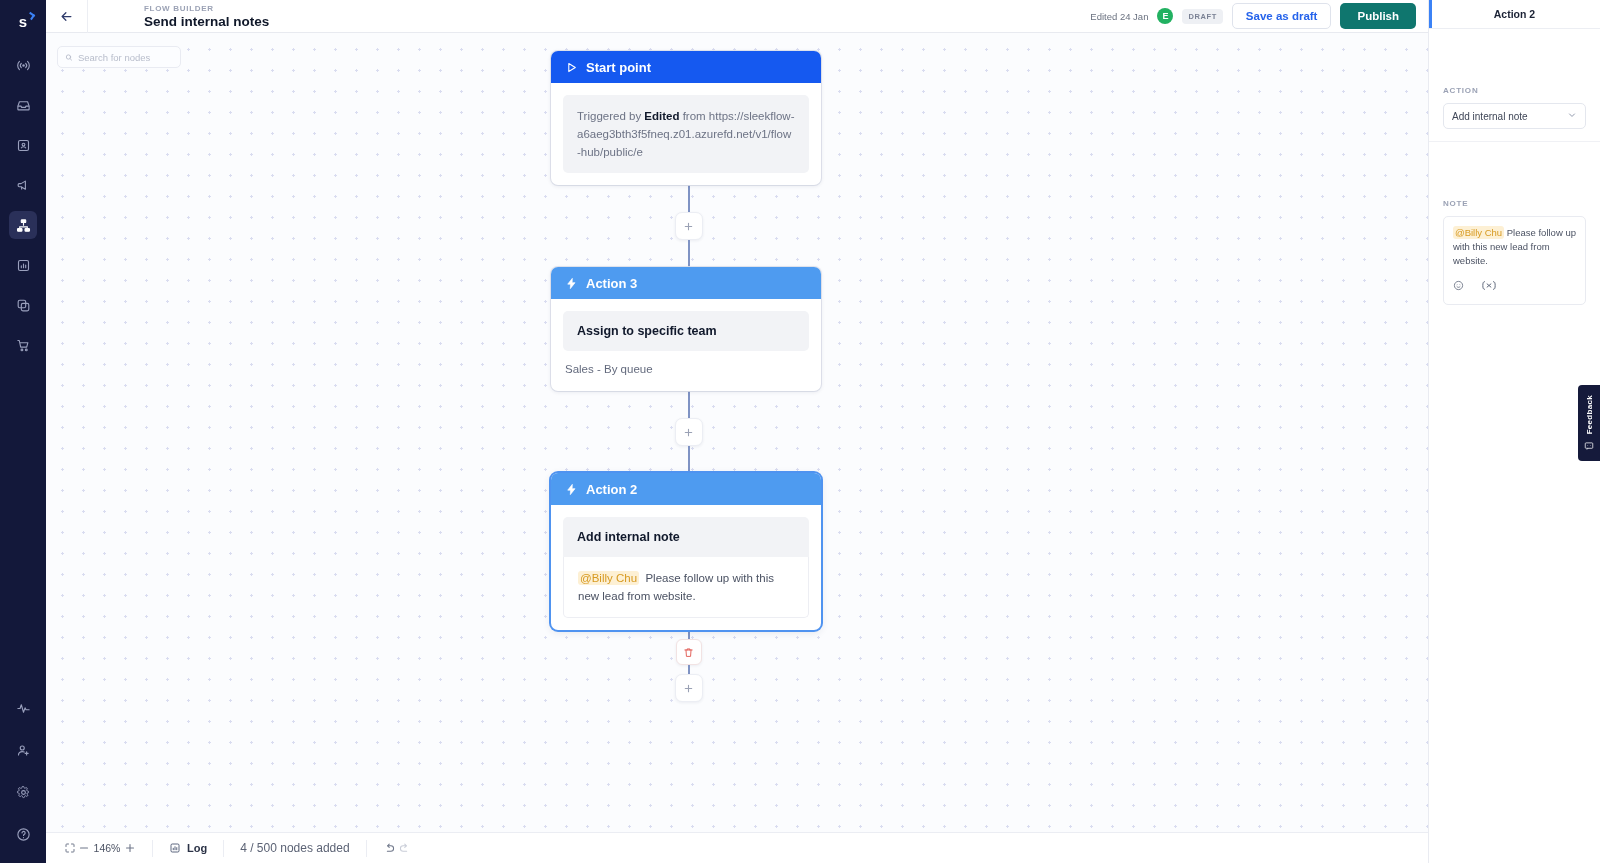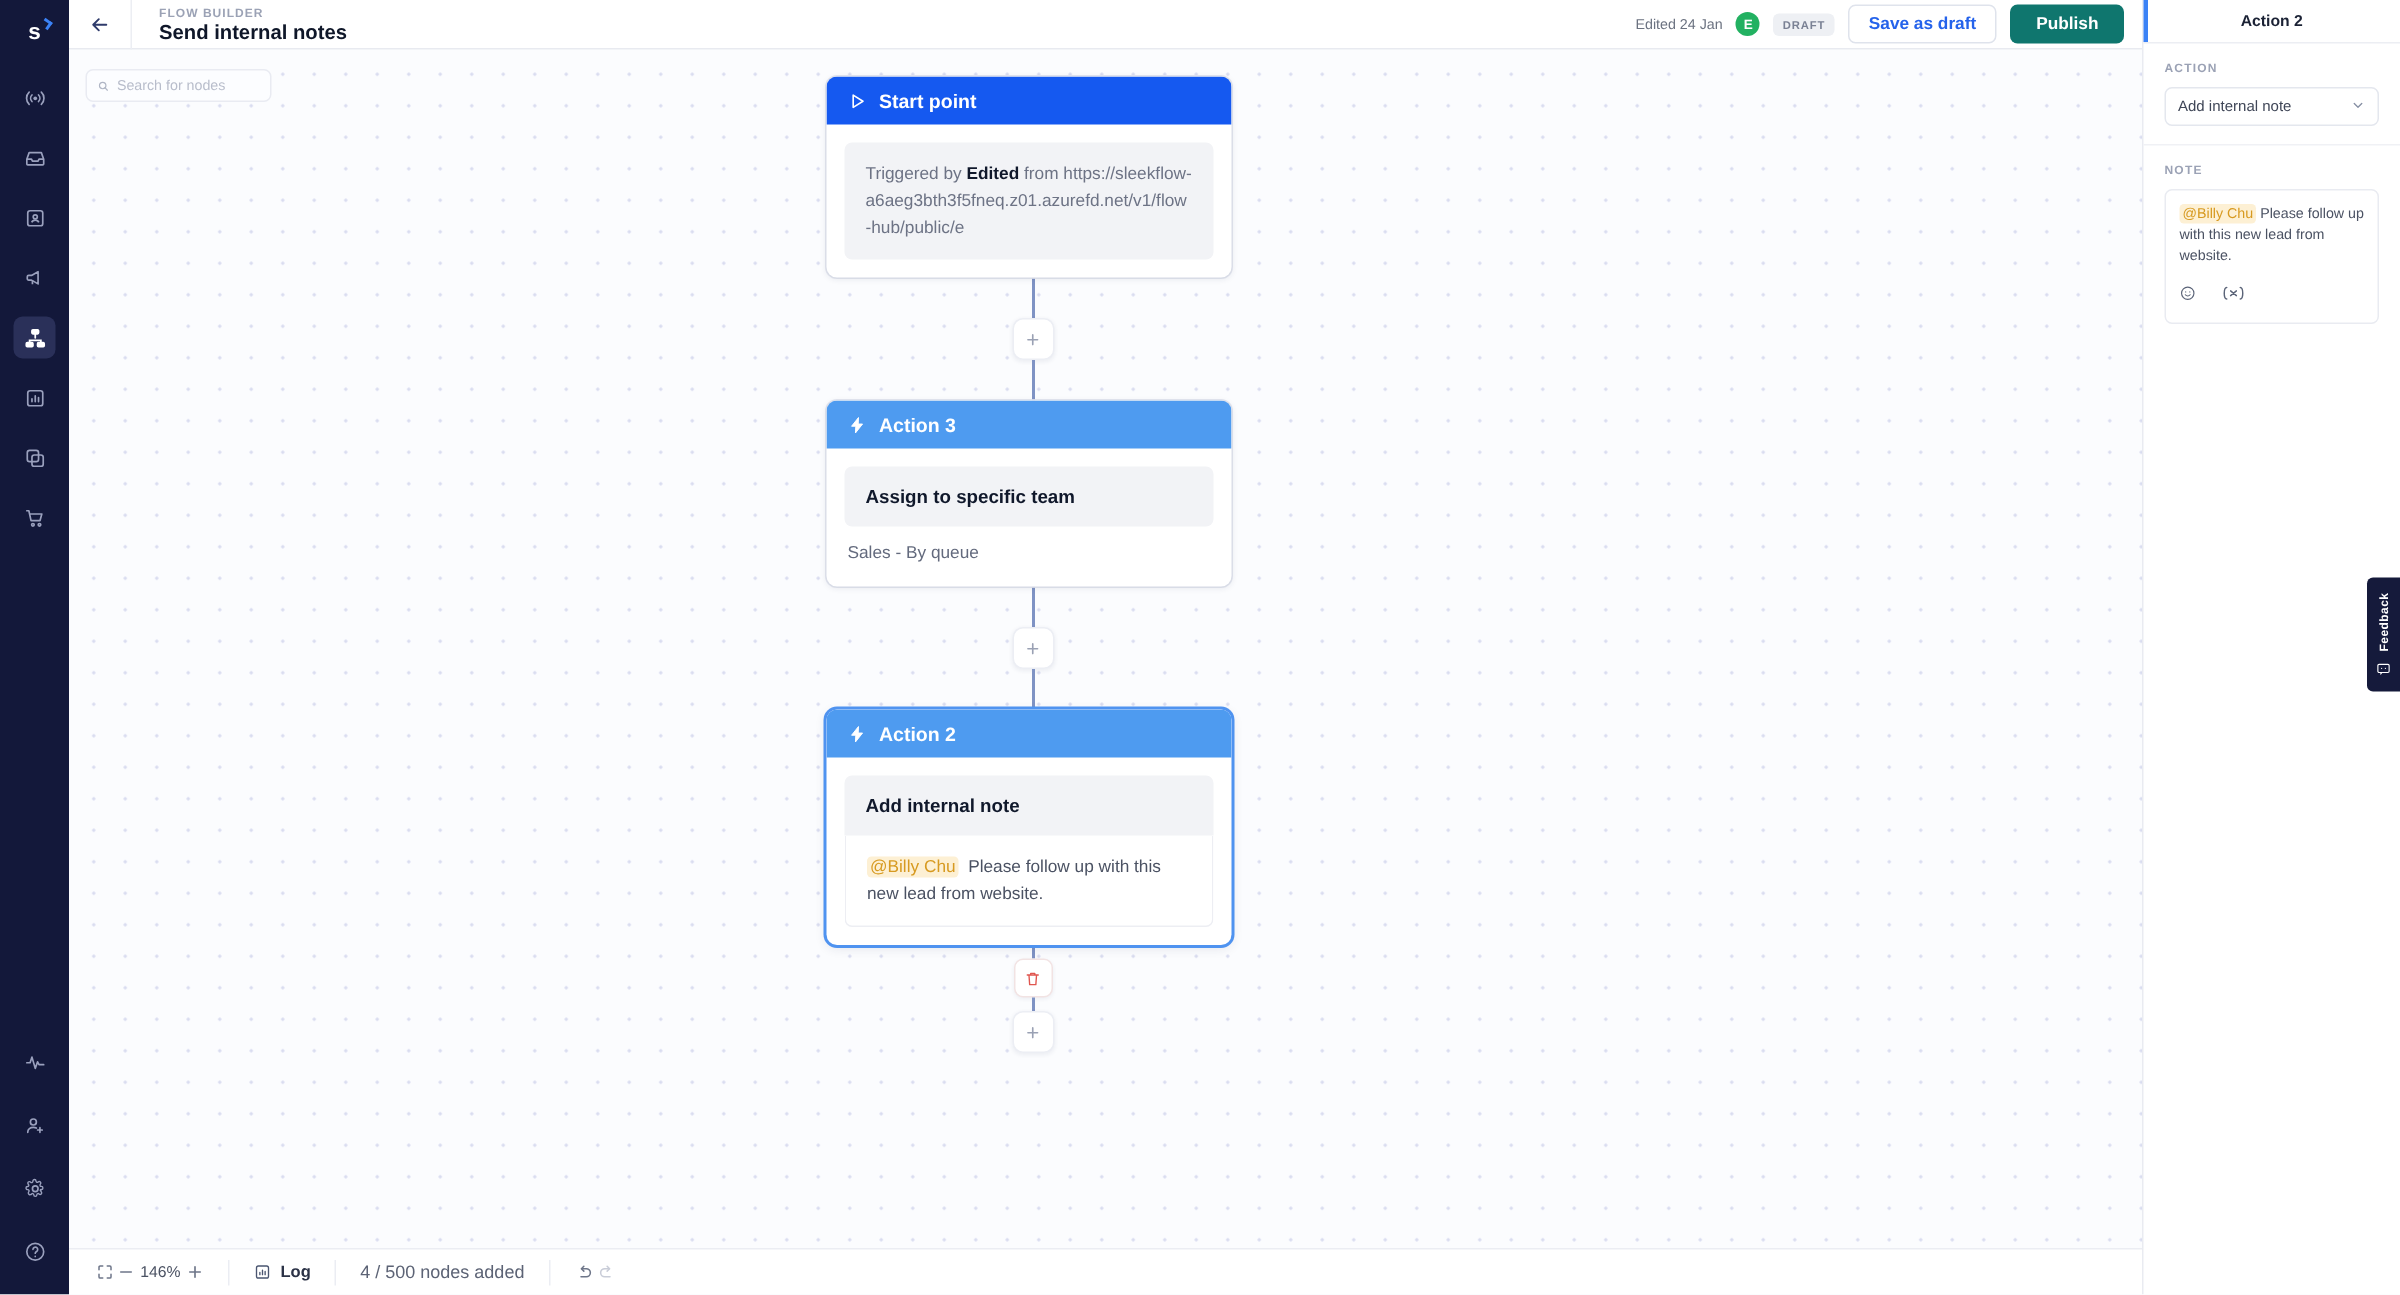--- a/index.html
+++ b/index.html
@@ -34,21 +34,21 @@
   .navicon.active { background: #2a3059; color: #ffffff; }
   .navicon svg { display: block; }
 
   
   .content { position: relative; flex: 1; height: 863px; display: flex; flex-direction: column; }
 
   .topbar {
     height: 33px; flex: 0 0 33px; background: #ffffff;
     border-bottom: 1px solid #e8eaf0;
     display: flex; align-items: center; padding: 0 12px 0 0;
-    position: relative; z-index: 30;
+    position: relative; z-index: 30; gap: 38px;
   }
   .backbtn {
     width: 42px; height: 33px; display: flex; align-items: center; justify-content: center;
     color: #2f3b6b; cursor: pointer; border-right: 1px solid #eceef3; margin-right: 18px;
   }
   .titlewrap { display: flex; flex-direction: column; justify-content: center; }
   .eyebrow { font-size: 8px; letter-spacing: .7px; color: #9ba2b5; font-weight: bold; text-transform: uppercase; line-height: 11px; }
   .flowtitle { font-size: 13.5px; font-weight: bold; color: #0f1729; line-height: 16px; }
   .topright { margin-left: auto; display: flex; align-items: center; gap: 9px; }
   .edited { font-size: 9.5px; color: #6b7280; }
@@ -161,21 +161,21 @@
     border-left: 1px solid #e9ebf1; display: flex; flex-direction: column;
   }
   .rp-head {
     height: 29px; border-bottom: 1px solid #eceef3; position: relative;
     display: flex; align-items: center; justify-content: center;
   }
   .rp-accent { position: absolute; left: 0; top: 0; bottom: 0; width: 3px; background: #3b82f6; }
   .rp-title { font-size: 10.5px; font-weight: bold; color: #1b2235; }
   .rp-section { padding: 12px 14px; }
   .rp-section.bordered { border-bottom: 1px solid #f0f1f5; }
-  .rp-label { font-size: 8px; font-weight: bold; letter-spacing: .8px; color: #9ba2b5; text-transform: uppercase; margin-bottom: 8px; }
+  .rp-label { font-size: 8px; font-weight: bold; letter-spacing: .8px; color: #9ba2b5; text-transform: uppercase; margin-bottom: 8px; margin-top: 45px; }
   .rp-select {
     border: 1px solid #e4e7ee; border-radius: 5px; height: 26px;
     display: flex; align-items: center; padding: 0 8px;
     font-size: 10px; color: #3f4657; cursor: pointer;
   }
   .rp-select .chev { margin-left: auto; color: #8891a5; }
   .rp-note {
     border: 1px solid #e9ebf1; border-radius: 5px; padding: 9px;
     font-size: 9.5px; color: #4b5263; line-height: 14px;
   }

